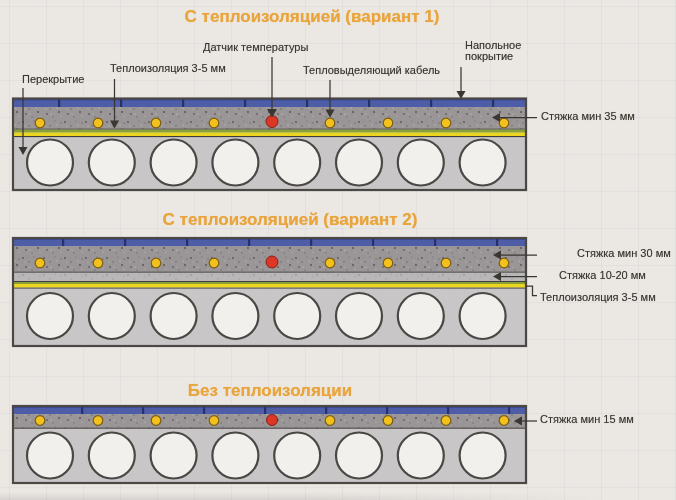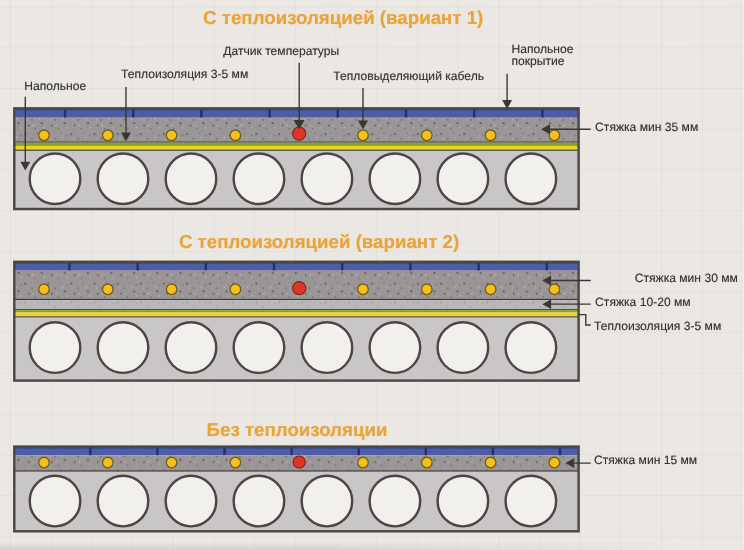--- a/index.html
+++ b/index.html
@@ -206,27 +206,27 @@
   <g>
     <line x1="537" y1="421" x2="522" y2="421" stroke="#3a3632" stroke-width="1.25"></line>
     <polygon points="514,421 522,416.5 522,425.5" fill="#3a3632"></polygon>
   </g>
 </svg>
 
 <div class="title" style="left:291px; top:7px;margin-left:21px;">С теплоизоляцией (вариант 1)</div>
 <div class="title" style="left:290px; top:210px;">С теплоизоляцией (вариант 2)</div>
 <div class="title" style="left:270px; top:381px;text-align:center;">Без теплоизоляции</div>
 
-<div class="lbl" style="left:22px;  top:74px;">Напольное</div>
+<div class="lbl" style="left:22px;  top:74px;">Перекрытие</div>
 <div class="lbl" style="left:110px; top:63px;">Теплоизоляция 3-5 мм</div>
 <div class="lbl" style="left:203px; top:42px;">Датчик температуры</div>
 <div class="lbl wrap" style="left:465px; top:40px; width:74px;">Напольное покрытие</div>
 <div class="lbl" style="left:303px; top:65px;">Тепловыделяющий кабель</div>
 <div class="lbl" style="left:541px; top:111px;">Стяжка мин 35 мм</div>
 
 <div class="lbl" style="left:541px; top:248px;margin-left:36px;">Стяжка мин 30 мм</div>
-<div class="lbl" style="left:541px; top:270px;text-align:center;">Стяжка 10-20 мм</div>
+<div class="lbl" style="left:559px; top:270px;text-align:center;">Стяжка 10-20 мм</div>
 <div class="lbl" style="left:540px; top:292px;">Теплоизоляция 3-5 мм</div>
 
 <div class="lbl" style="left:540px; top:414px;">Стяжка мин 15 мм</div>
 
 <div id="bottom-shade"></div>
 </div>
 
 </body></html>

